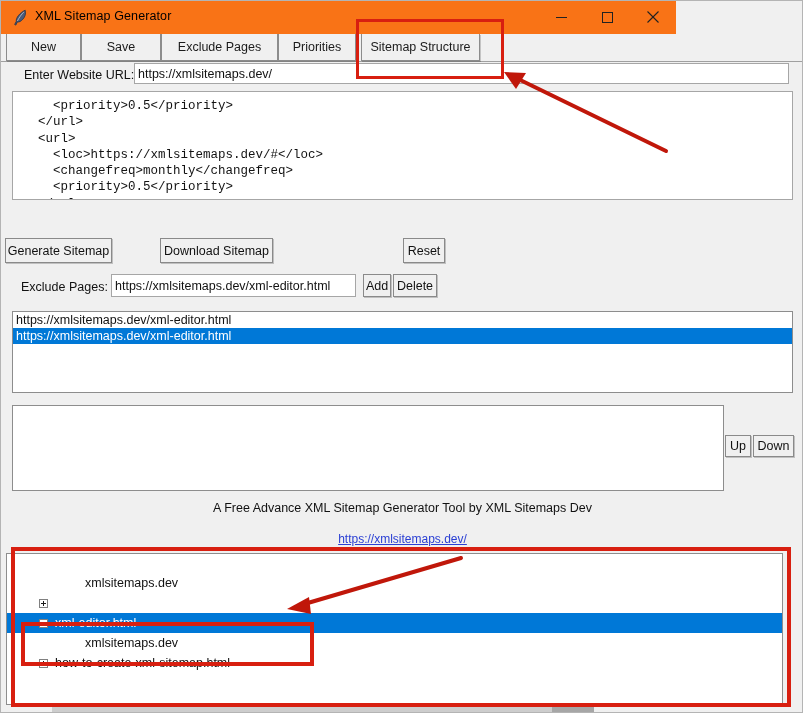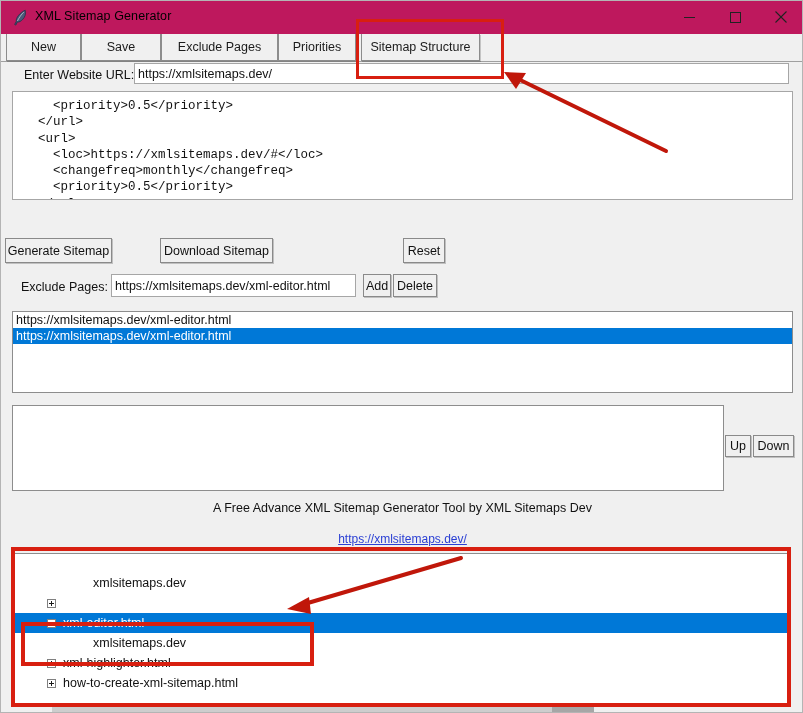--- a/index.html
+++ b/index.html
@@ -18,22 +18,22 @@
     overflow: hidden;
     background: #f0f0f0;
     border: 1px solid #b4b4b4;
     box-sizing: border-box;
   }
 
   
   .titlebar {
     position: absolute;
     left: 0; top: 0;
-    width: 803px; height: 33px;
-    background: #be185d;
+    width: 675px; height: 33px;
+    background: #f97316;
     box-sizing: border-box;
   }
   .titlebar-icon {
     position: absolute;
     left: 11px; top: 8px;
     width: 17px; height: 18px;
   }
   .titlebar-title {
     position: absolute;
     left: 34px; top: 8px;
@@ -169,21 +169,21 @@
     width: 803px;
     text-align: center;
     font-size: 12px;
     color: #2a3fd4;
     text-decoration: underline;
   }
 
   
   .treebox {
     position: absolute;
-    left: 13px; top: 552px;
+    left: 5px; top: 552px;
     width: 777px; height: 152px;
     background: #ffffff;
     border: 1px solid #8d8d8d;
     box-sizing: border-box;
     overflow: hidden;
   }
   .treerow {
     position: relative;
     height: 20px;
     display: flex;
@@ -344,24 +344,20 @@
     <div class="treerow sel" style="padding-left:32px;">
       <span class="expander"></span>
       <span class="treelabel">xml-editor.html</span>
     </div>
     <div class="treerow" style="padding-left:62px;">
       <span class="expander-spacer"></span>
       <span class="treelabel">xmlsitemaps.dev</span>
     </div>
     <div class="treerow" style="padding-left:32px;">
       <span class="expander plus"></span>
-      <span class="treelabel">xml-highlighter.html</span>
-    </div>
-    <div class="treerow" style="padding-left:32px;">
-      <span class="expander plus"></span>
       <span class="treelabel">how-to-create-xml-sitemap.html</span>
     </div>
   </div>
 
   <div class="hscroll">
     <div class="hscroll-thumb"></div>
     <div class="hscroll-thumb2"></div>
   </div>
 
   <div class="redbox" style="left:355px; top:18px; width:148px; height:60px;"></div>

